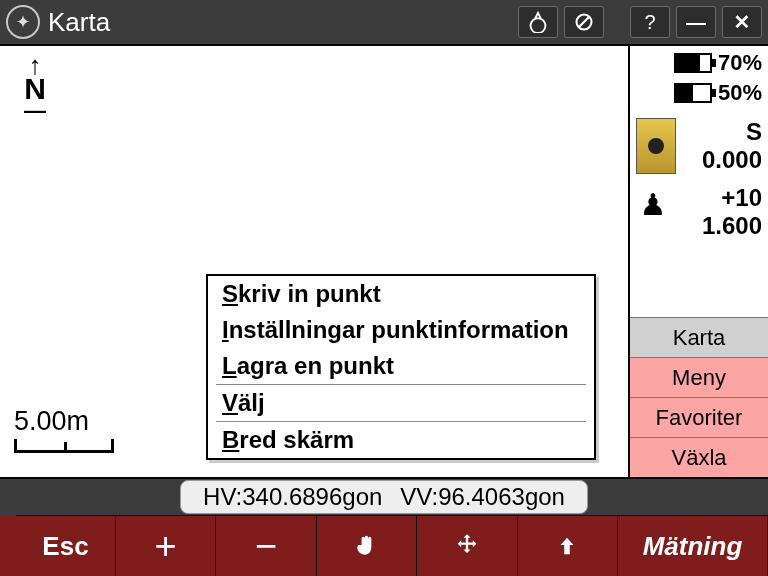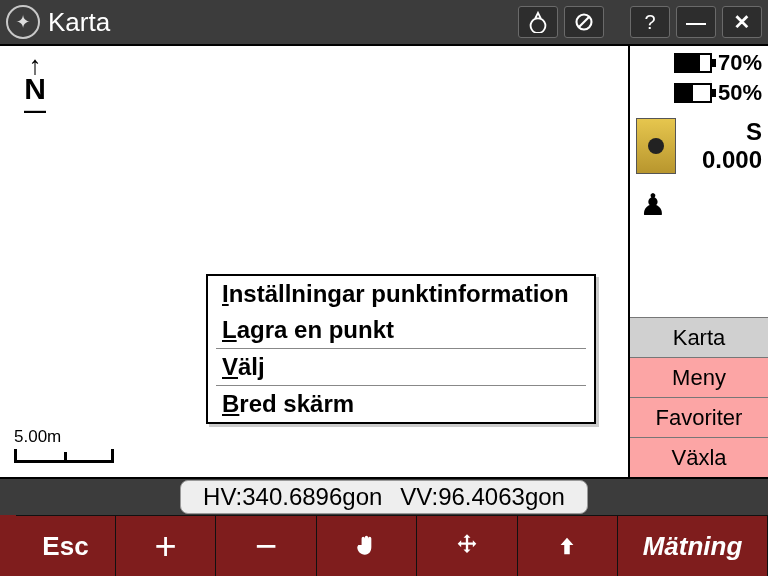--- a/index.html
+++ b/index.html
@@ -14,21 +14,21 @@
   .tb-btn { width: 40px; height: 32px; background: #2d2d2d; border: 1px solid #6a6a6a; border-radius: 3px; color:#fff; display:flex; align-items:center; justify-content:center; font-size:20px; cursor:pointer; }
   .tb-btn svg { fill: #fff; stroke:#fff; }
 
   
   .main { flex: 1; display: flex; background: #fff; border-top: 2px solid #000; border-bottom: 2px solid #000; }
   .map { flex: 1; position: relative; background: #fff; }
   .north { position: absolute; top: 12px; left: 24px; display:flex; flex-direction:column; align-items:center; font-size:30px; font-weight:bold; }
   .north .arrow { font-size:26px; line-height:0.6; }
   .north .n { line-height: 1; }
   .north .dash { font-size:22px; font-weight:bold; line-height:0.6; }
-  .scale { position:absolute; left:14px; bottom:14px; font-size:17px; }
+  .scale { position:absolute; left:14px; bottom:24px; font-size:27px; }
   .scale-bar { width: 100px; height: 14px; border-left:3px solid #000; border-right:3px solid #000; border-bottom:3px solid #000; margin-top:2px; position:relative; }
   .scale-bar::after { content:""; position:absolute; left:50%; bottom:0; width:3px; height:8px; background:#000; }
 
   
   .ctxmenu { position:absolute; left:206px; top:228px; width:390px; background:#fff; border:2px solid #000; box-shadow: 3px 3px 0 rgba(0,0,0,.2); }
   .ctxmenu .item { padding:4px 14px; font-size:24px; font-weight:600; cursor:pointer; }
   .ctxmenu .sep { border-top:1px solid #888; margin:0 8px; }
   .u { text-decoration: underline; }
 
   
@@ -102,20 +102,21 @@
         <div class="arrow">↑</div>
         <div class="n">N</div>
         <div class="dash">—</div>
       </div>
       <div class="scale">
         <div>5.00m</div>
         <div class="scale-bar"></div>
       </div>
 
       <div class="ctxmenu">
+        <div class="item"><span class="u">S</span><span>kriv in punkt</span></div>
         <div class="item"><span class="u">I</span><span>nställningar punktinformation</span></div>
         <div class="item"><span class="u">L</span><span>agra en punkt</span></div>
         <div class="sep"></div>
         <div class="item"><span class="u">V</span><span>älj</span></div>
         <div class="sep"></div>
         <div class="item"><span class="u">B</span><span>red skärm</span></div>
       </div>
     </div>
 
     <div class="rpanel">
@@ -137,20 +138,24 @@
             <div class="lens"></div>
           </div>
         <div class="inst-vals">
           <div>S</div>
           <div>0.000</div>
         </div>
       </div>
 
       <div class="prism-row">
         <div class="prism-icon">♟</div>
+        <div class="prism-vals">
+          <div>+10</div>
+          <div>1.600</div>
+        </div>
       </div>
 
       <div class="spacer"></div>
       <div class="side-btn active">Karta</div>
       <div class="side-btn">Meny</div>
       <div class="side-btn">Favoriter</div>
       <div class="side-btn">Växla</div>
     </div>
   </div>
 

